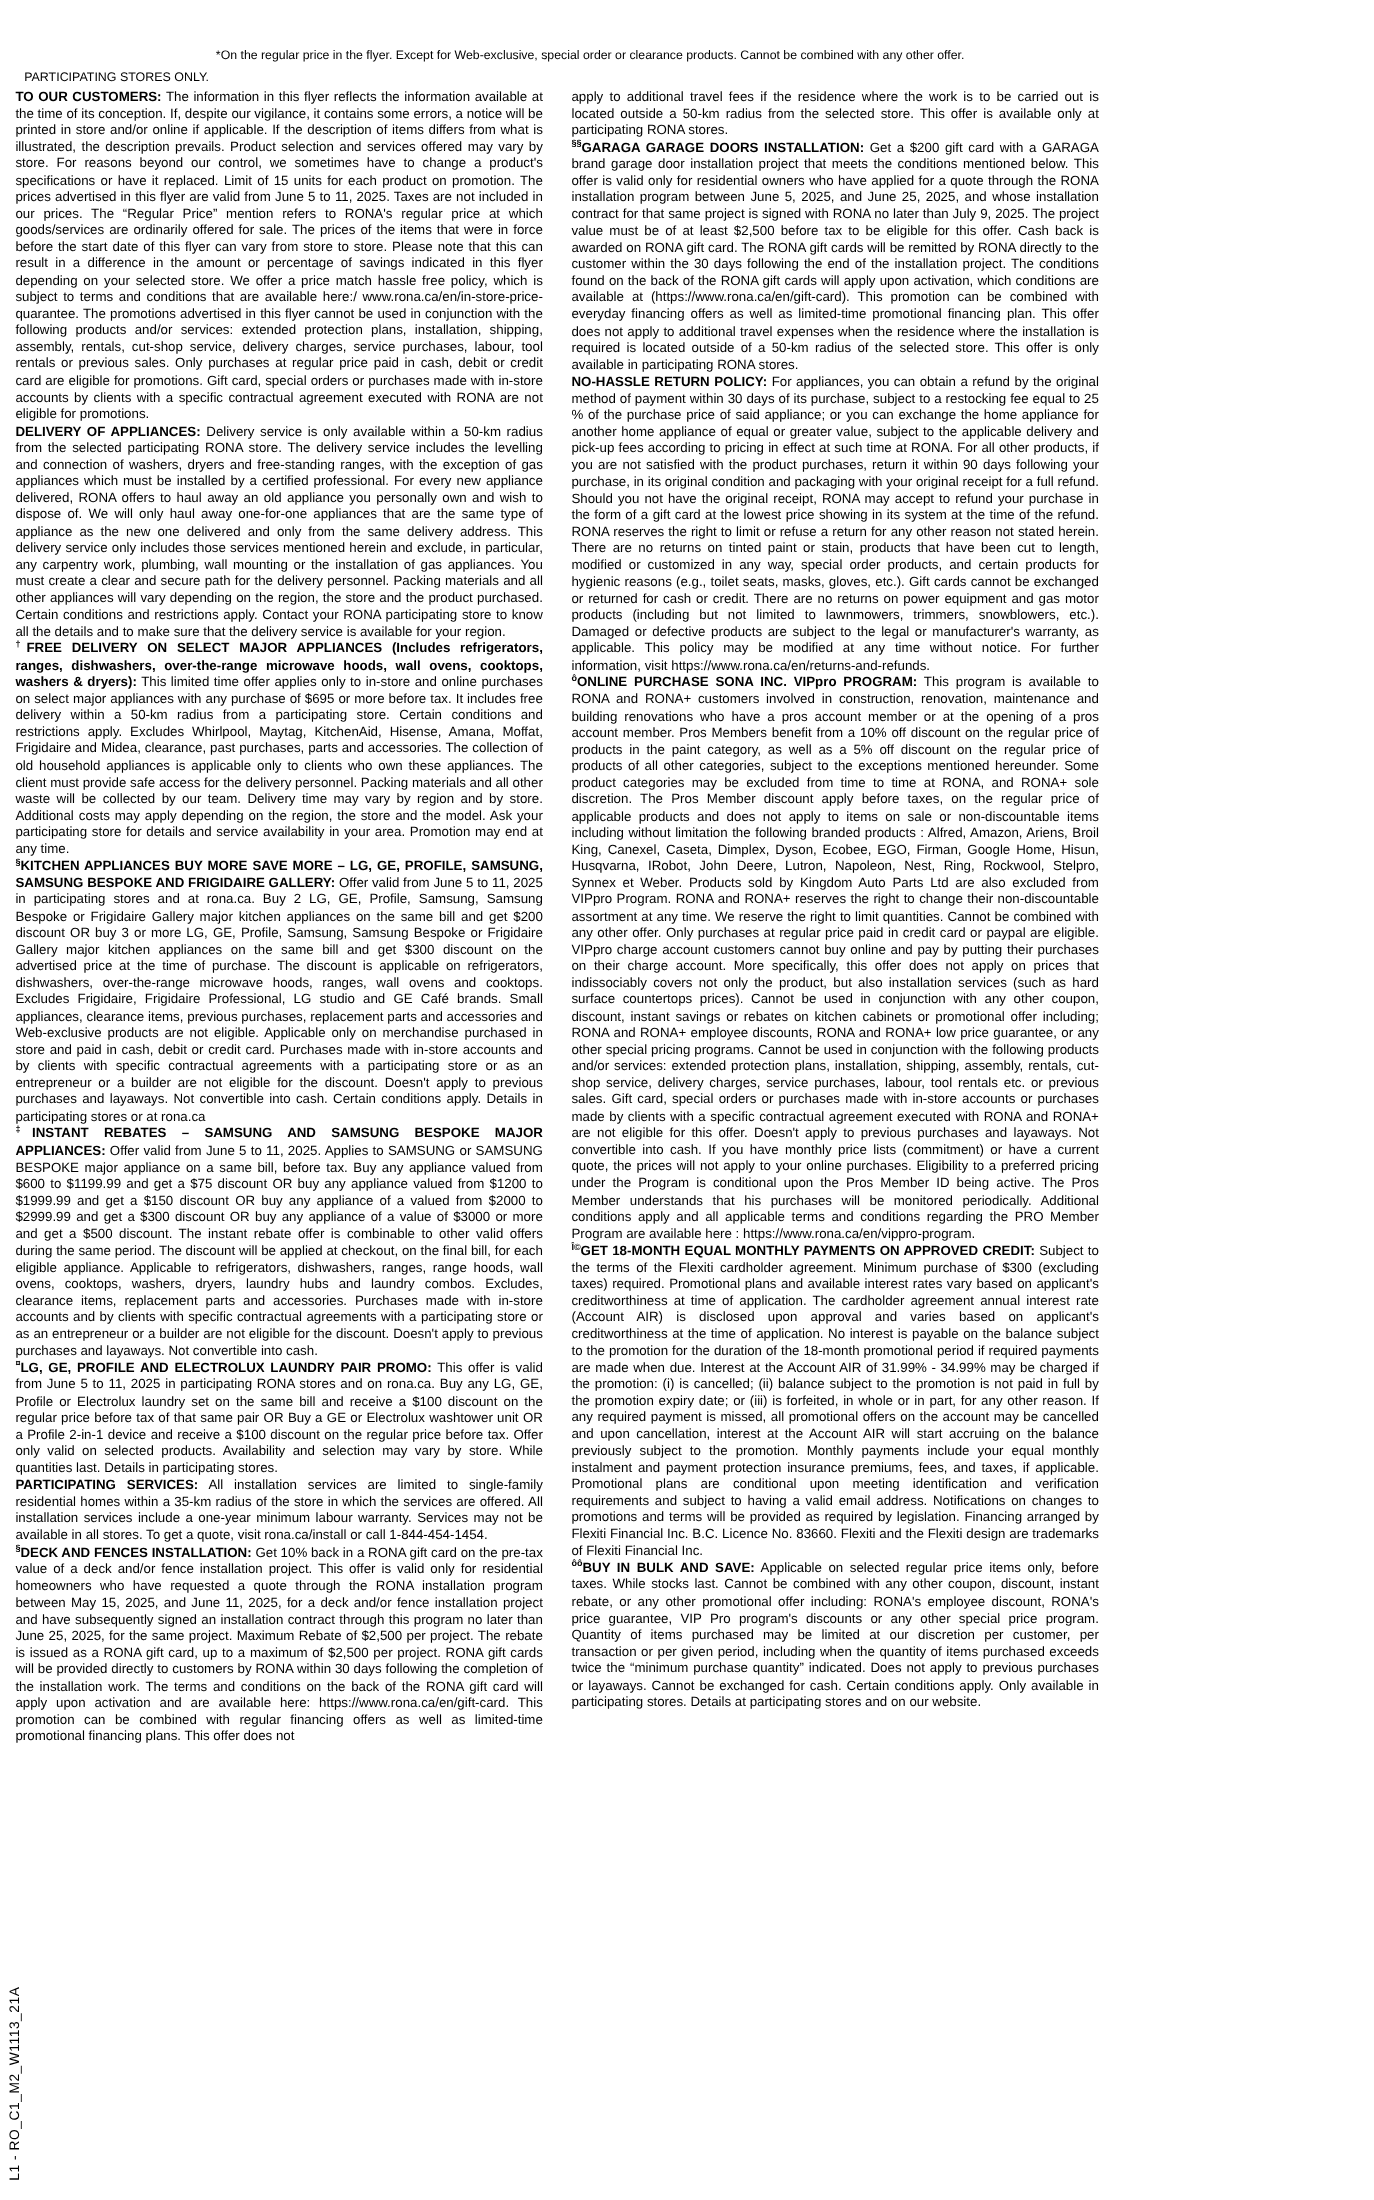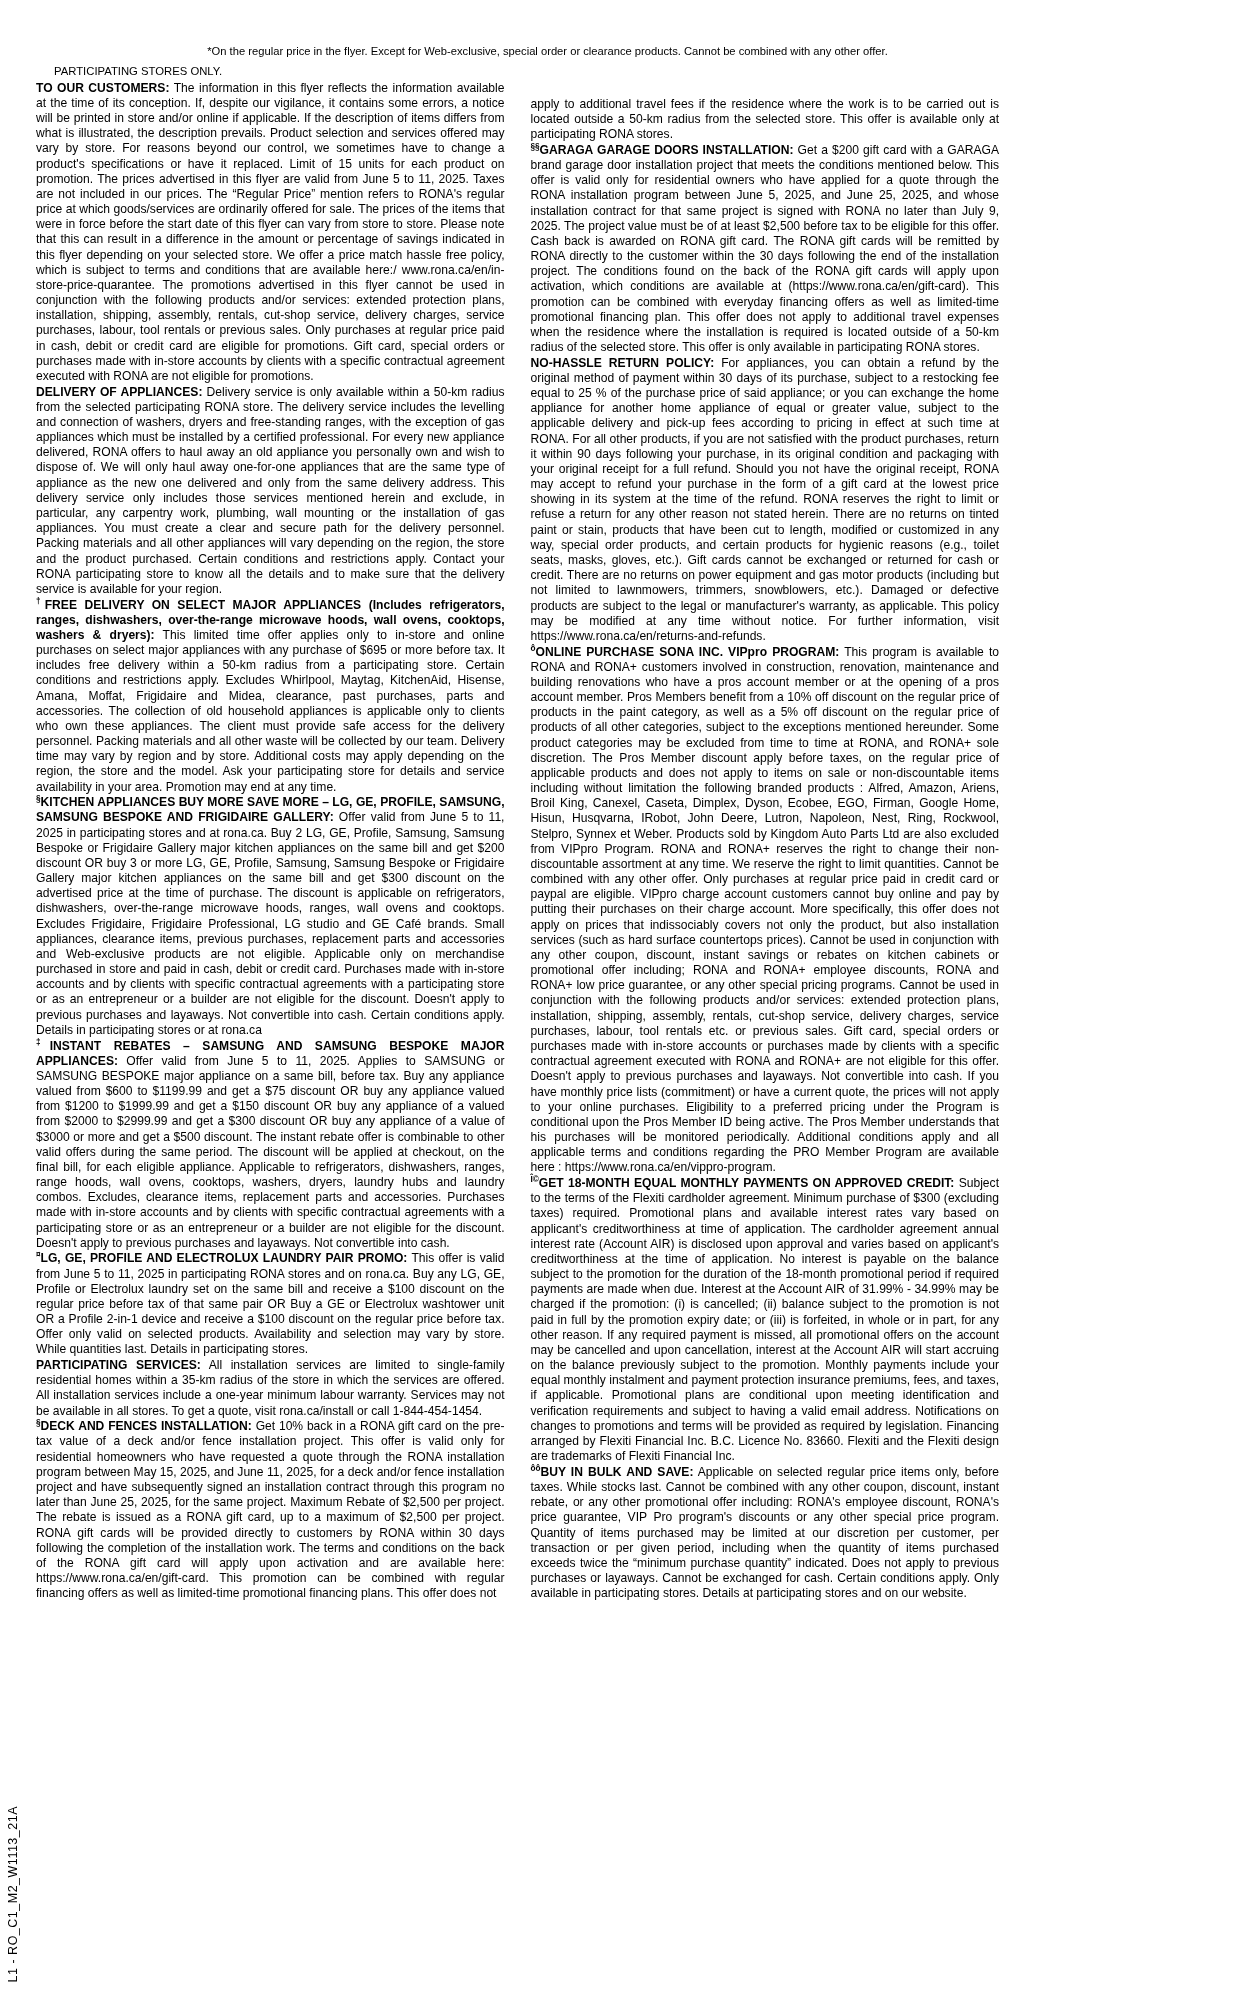--- a/index.html
+++ b/index.html
@@ -13,45 +13,45 @@
     font-family: "Liberation Sans", sans-serif;
     color: #000000;
     position: relative;
     overflow: hidden;
   }
   .page {
     position: relative;
     width: 1029px;
     height: 2000px;
     box-sizing: border-box;
-    padding: 44px 30px 10px 36px;
+    padding: 44px 30px 10px 14px;
   }
   .topnote {
     text-align: center;
     font-size: 11.2px;
     line-height: 1.25;
     margin: 0 0 6px 0;
     padding-left: 60px;
   }
   .participating {
     font-size: 11.3px;
     line-height: 1.3;
-    margin: 0 0 2px 10px;
+    margin: 0 0 2px 0;
     padding-left: 8px;
   }
   .selection {
     font-size: 11.3px;
     line-height: 1.3;
     margin: 0 0 6px 0;
     padding-left: 8px;
   }
   .columns {
     display: flex;
     gap: 26px;
-    align-items: flex-end;
+    align-items: flex-start;
   }
   .col {
     width: 583px;
     font-size: 12.1px;
     line-height: 1.255;
     text-align: justify;
     text-justify: inter-word;
     hyphens: auto;
   }
   .col p {

